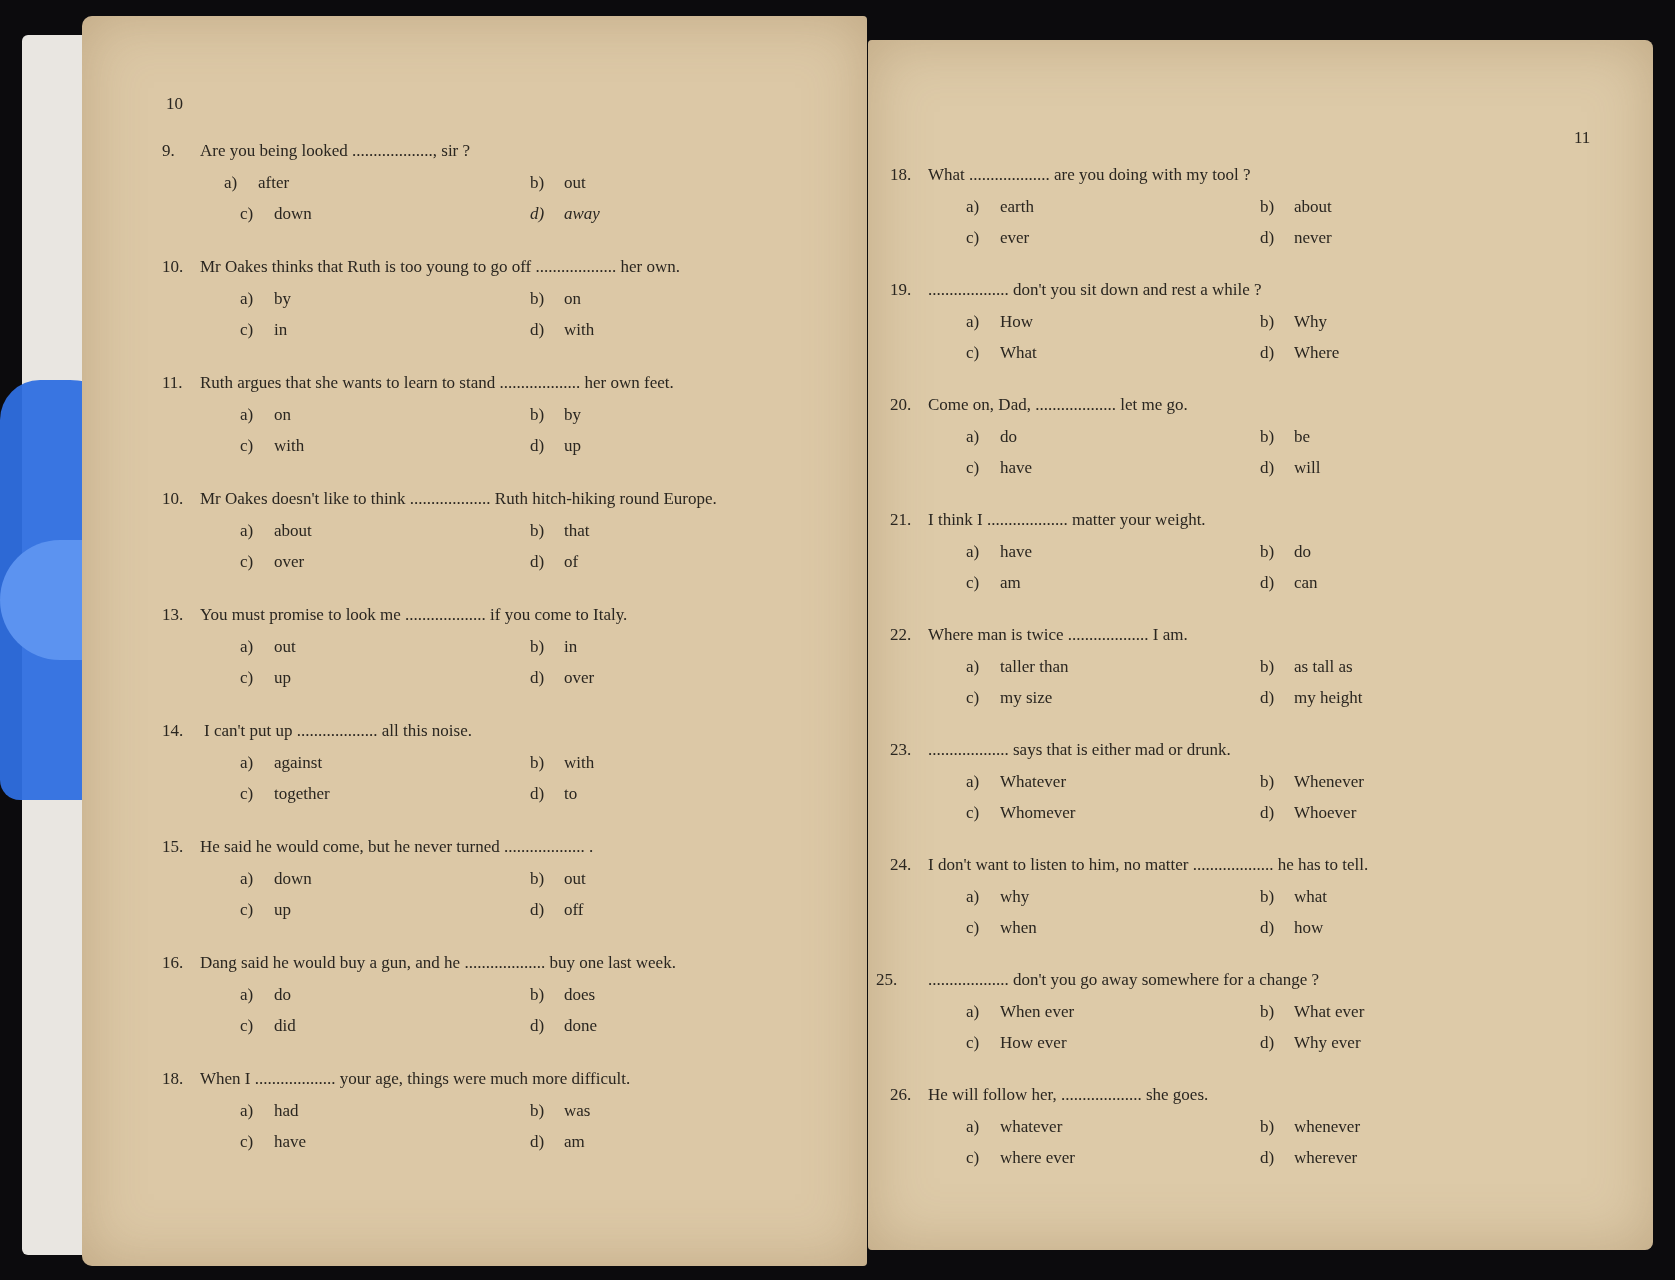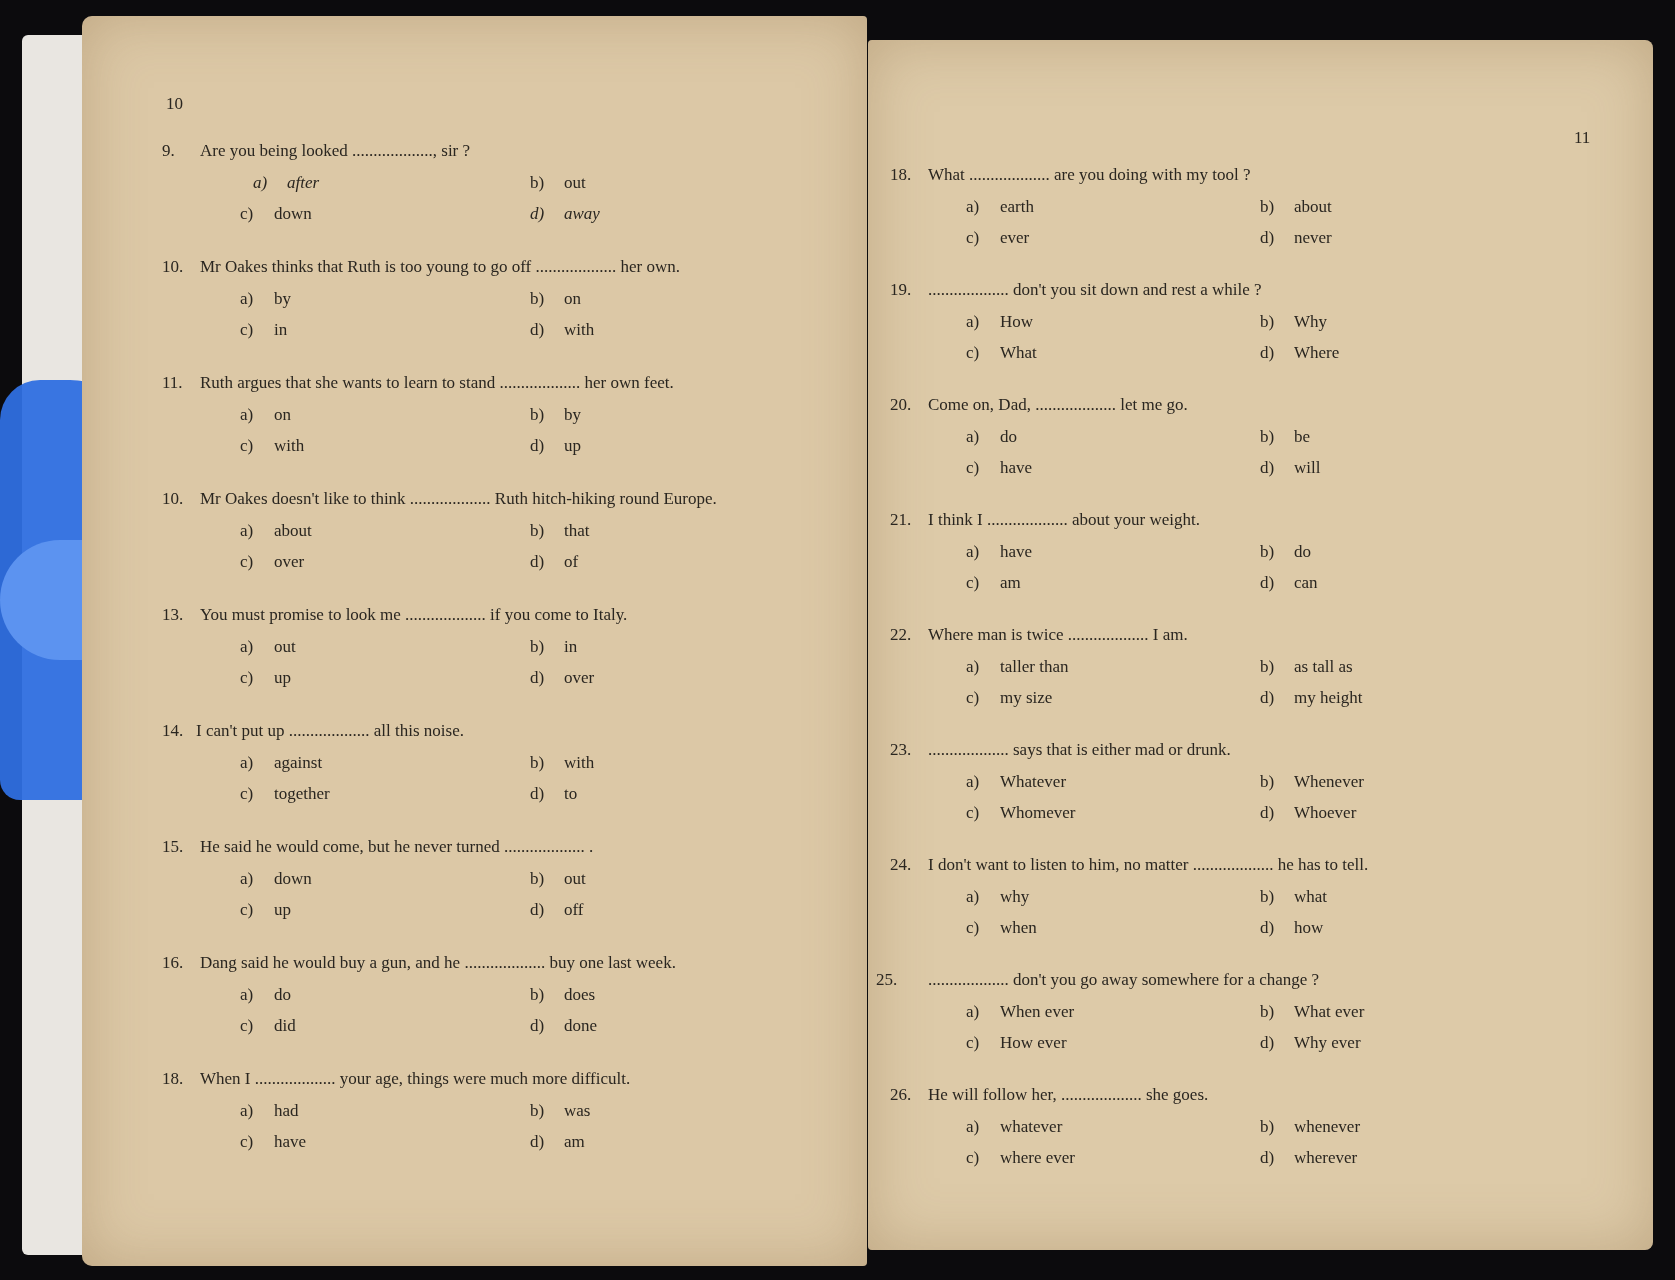--- a/index.html
+++ b/index.html
@@ -22,21 +22,21 @@
 <div class="backpage"></div>
 <div class="glove"></div>
 <div class="glove2"></div>
 
 <div class="page left">
   <div class="pnum" style="left:84px;top:78px;">10</div>
   <div id="left-qs">
       <div>
         <div class="q" style="left: 80px; top: 125px;">9.</div>
         <div class="q qtext" style="left: 118px; top: 125px;">Are you being looked ..................., sir ?</div>
-        <div class="opt" style="left: 171px; top: 157px; font-style: italic;"><span class="l">a)</span><span>after</span></div>
+        <div class="opt" style="left: 142px; top: 157px;"><span class="l">a)</span><span>after</span></div>
         <div class="opt" style="left: 448px; top: 157px;"><span class="l">b)</span><span>out</span></div>
         <div class="opt" style="left: 158px; top: 188px;"><span class="l">c)</span><span>down</span></div>
         <div class="opt" style="left: 448px; top: 188px; font-style: italic;"><span class="l">d)</span><span>away</span></div>
       </div>
       <div>
         <div class="q" style="left: 80px; top: 241px;">10.</div>
         <div class="q qtext" style="left: 118px; top: 241px;">Mr Oakes thinks that Ruth is too young to go off ................... her own.</div>
         <div class="opt" style="left: 158px; top: 273px;"><span class="l">a)</span><span>by</span></div>
         <div class="opt" style="left: 448px; top: 273px;"><span class="l">b)</span><span>on</span></div>
         <div class="opt" style="left: 158px; top: 304px;"><span class="l">c)</span><span>in</span></div>
@@ -61,21 +61,21 @@
       <div>
         <div class="q" style="left: 80px; top: 589px;">13.</div>
         <div class="q qtext" style="left: 118px; top: 589px;">You must promise to look me ................... if you come to Italy.</div>
         <div class="opt" style="left: 158px; top: 621px;"><span class="l">a)</span><span>out</span></div>
         <div class="opt" style="left: 448px; top: 621px;"><span class="l">b)</span><span>in</span></div>
         <div class="opt" style="left: 158px; top: 652px;"><span class="l">c)</span><span>up</span></div>
         <div class="opt" style="left: 448px; top: 652px;"><span class="l">d)</span><span>over</span></div>
       </div>
       <div>
         <div class="q" style="left: 80px; top: 705px;">14.</div>
-        <div class="q qtext" style="left: 114px; top: 705px;">I can't put up ................... all this noise.</div>
+        <div class="q qtext" style="left: 122px; top: 705px;">I can't put up ................... all this noise.</div>
         <div class="opt" style="left: 158px; top: 737px;"><span class="l">a)</span><span>against</span></div>
         <div class="opt" style="left: 448px; top: 737px;"><span class="l">b)</span><span>with</span></div>
         <div class="opt" style="left: 158px; top: 768px;"><span class="l">c)</span><span>together</span></div>
         <div class="opt" style="left: 448px; top: 768px;"><span class="l">d)</span><span>to</span></div>
       </div>
       <div>
         <div class="q" style="left: 80px; top: 821px;">15.</div>
         <div class="q qtext" style="left: 118px; top: 821px;">He said he would come, but he never turned ................... .</div>
         <div class="opt" style="left: 158px; top: 853px;"><span class="l">a)</span><span>down</span></div>
         <div class="opt" style="left: 448px; top: 853px;"><span class="l">b)</span><span>out</span></div>
@@ -123,21 +123,21 @@
       <div>
         <div class="q" style="left: 22px; top: 355px;">20.</div>
         <div class="q qtext" style="left: 60px; top: 355px;">Come on, Dad, ................... let me go.</div>
         <div class="opt" style="left: 98px; top: 387px;"><span class="l">a)</span><span>do</span></div>
         <div class="opt" style="left: 392px; top: 387px;"><span class="l">b)</span><span>be</span></div>
         <div class="opt" style="left: 98px; top: 418px;"><span class="l">c)</span><span>have</span></div>
         <div class="opt" style="left: 392px; top: 418px;"><span class="l">d)</span><span>will</span></div>
       </div>
       <div>
         <div class="q" style="left: 22px; top: 470px;">21.</div>
-        <div class="q qtext" style="left: 60px; top: 470px;">I think I ................... about your weight.</div>
+        <div class="q qtext" style="left: 60px; top: 470px;">I think I ................... matter your weight.</div>
         <div class="opt" style="left: 98px; top: 502px;"><span class="l">a)</span><span>have</span></div>
         <div class="opt" style="left: 392px; top: 502px;"><span class="l">b)</span><span>do</span></div>
         <div class="opt" style="left: 98px; top: 533px;"><span class="l">c)</span><span>am</span></div>
         <div class="opt" style="left: 392px; top: 533px;"><span class="l">d)</span><span>can</span></div>
       </div>
       <div>
         <div class="q" style="left: 22px; top: 585px;">22.</div>
         <div class="q qtext" style="left: 60px; top: 585px;">Where man is twice ................... I am.</div>
         <div class="opt" style="left: 98px; top: 617px;"><span class="l">a)</span><span>taller than</span></div>
         <div class="opt" style="left: 392px; top: 617px;"><span class="l">b)</span><span>as tall as</span></div>

